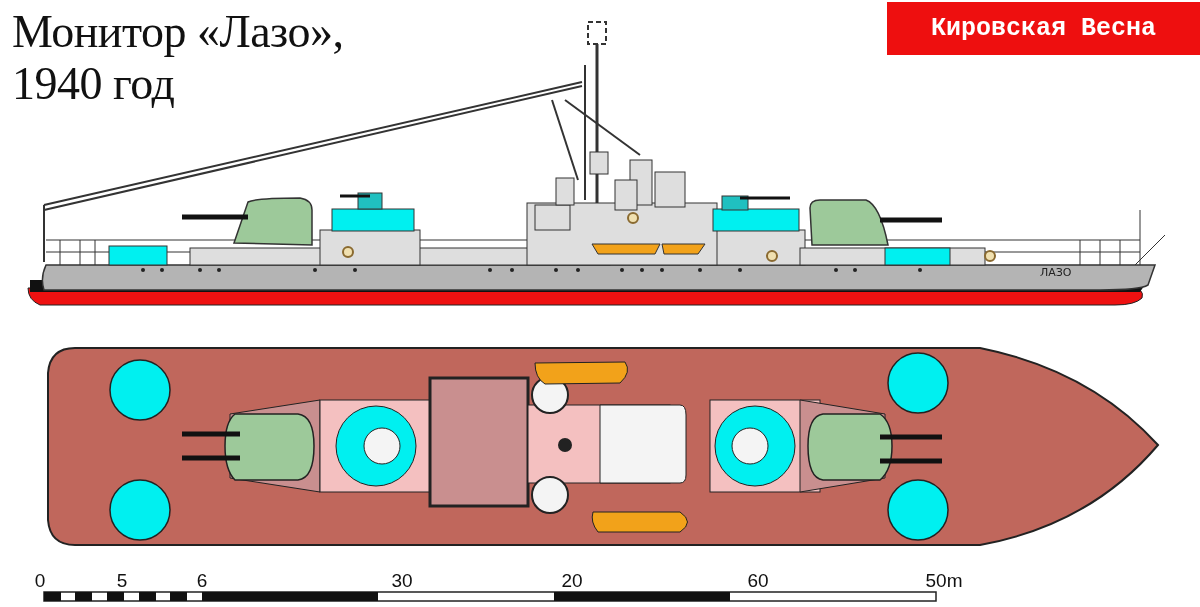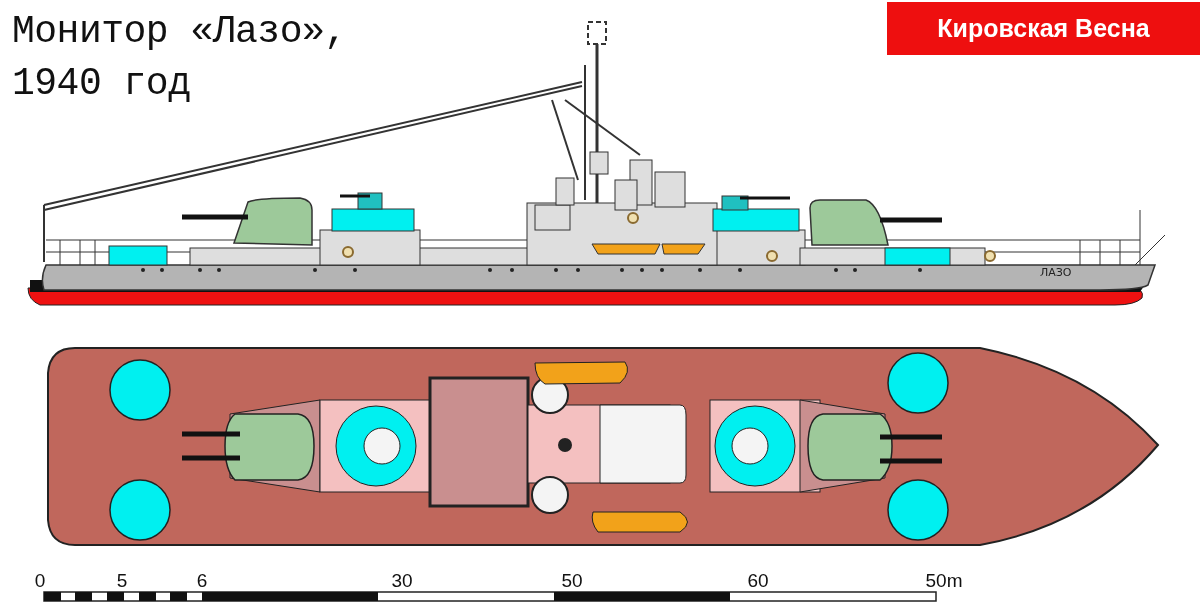--- a/index.html
+++ b/index.html
@@ -1,24 +1,24 @@
 <!DOCTYPE html>
 <html><head>
 <meta charset="utf-8">
 <style>
   html, body { margin: 0; padding: 0; background: #ffffff; }
   body { width: 1200px; height: 607px; position: relative; overflow: hidden;
          font-family: "DejaVu Sans", sans-serif; }
-  .title { position: absolute; left: 12px; top: 6px; font-size: 38px; line-height: 52px;
-           color: #111; font-family: Liberation Mono, monospace; letter-spacing: -0.5px; }
+  .title { position: absolute; left: 12px; top: 6px; font-size: 46px; line-height: 52px;
+           color: #111; font-family: Liberation Serif, serif; letter-spacing: -0.5px; }
   .title div { white-space: nowrap; }
   .brand { position: absolute; left: 887px; top: 2px; width: 313px; height: 53px;
            background: #ee0f0f; color: #fff; font-weight: bold; font-size: 25px;
            display: flex; align-items: center; justify-content: center;
-           font-family: Liberation Sans, sans-serif; }
+           font-family: Liberation Mono, monospace; }
   svg { position: absolute; left: 0; top: 0; }
   .scale-label { position: absolute; font-size: 19px; color: #111;
                  font-family: "Liberation Sans", sans-serif; transform: translateX(-50%); top: 570px; }
 </style>
 </head>
 <body>
 
 <div class="title">
   <div>Монитор «Лазо»,</div>
   <div>1940 год</div>
@@ -174,16 +174,16 @@
     <rect x="202" y="592" width="176" height="9" fill="#111"></rect>
     <rect x="554" y="592" width="176" height="9" fill="#111"></rect>
   </g>
 </svg>
 
 <div>
   <span class="scale-label" style="left:40px">0</span>
   <span class="scale-label" style="left:122px">5</span>
   <span class="scale-label" style="left:202px">6</span>
   <span class="scale-label" style="left:402px">30</span>
-  <span class="scale-label" style="left:572px">50</span>
+  <span class="scale-label" style="left:572px">20</span>
   <span class="scale-label" style="left:758px">60</span>
   <span class="scale-label" style="left:944px">50m</span>
 </div>
 
 </body></html>

